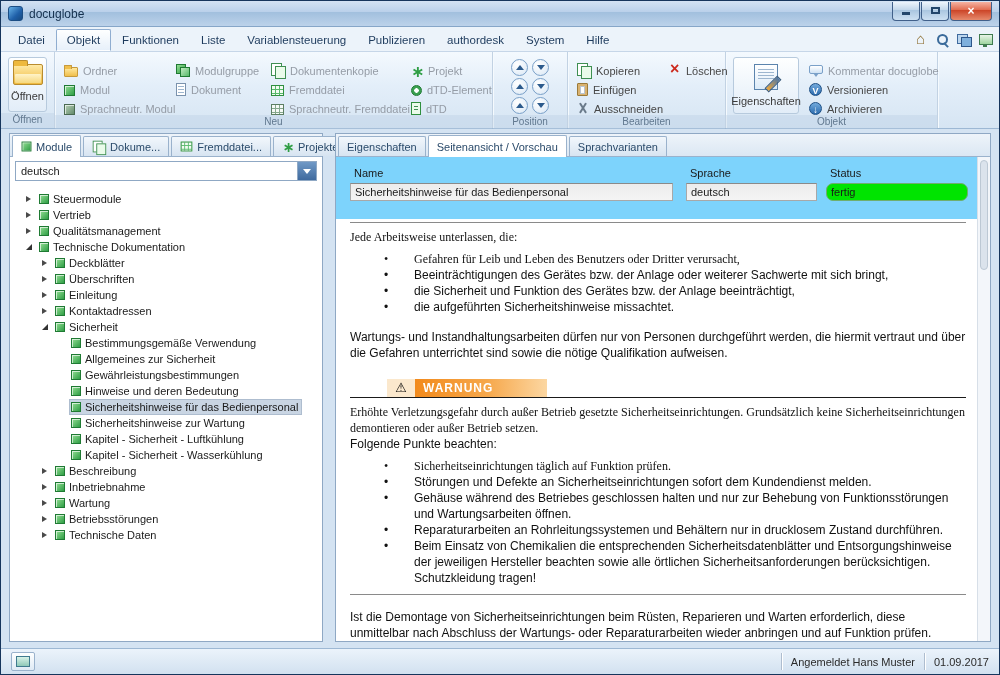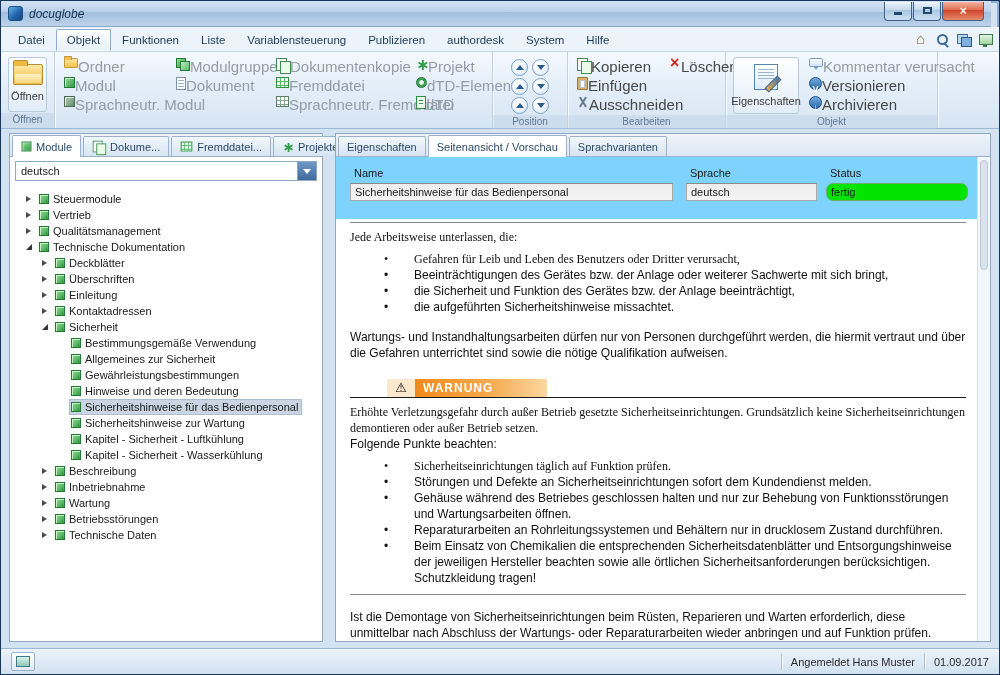--- a/index.html
+++ b/index.html
@@ -2,23 +2,23 @@
 <html><head>
 <meta charset="utf-8">
 <style>
   *{box-sizing:border-box;}
   html,body{margin:0;padding:0;}
   body{font-family:"Liberation Sans","DejaVu Sans",sans-serif;background:#6b84a0;}
   #window{position:relative;width:1000px;height:675px;background:#d4e3f2;border:1px solid #16355c;
     box-shadow:inset 0 0 0 2px #8fb0d4;overflow:hidden;}
 
   
-  .titlebar{position:absolute;left:0;top:0;right:8px;height:26px;
+  .titlebar{position:absolute;left:0;top:0;right:0;height:26px;
     background:linear-gradient(#d3e2f3 0%,#b9d0ea 45%,#a2c0de 46%,#bcd2ea 100%);
-    border-bottom:1px solid #86a6c8;display:flex;align-items:center;padding:0 7px;font-style:italic;}
+    border-bottom:1px solid #86a6c8;display:flex;align-items:center;padding:0 7px;}
   .app-icon{width:15px;height:15px;border-radius:3px;border:1px solid #1b4d84;
     background:linear-gradient(135deg,#66b2e8,#1f5fa8 60%,#174a80);flex:none;}
   .title-text{margin-left:6px;font-size:12px;color:#14304e;}
   .win-buttons{margin-left:auto;display:flex;margin-top:-5px;}
   .win-btn{width:28px;height:19px;border:1px solid #41608a;border-top:none;border-radius:0 0 4px 4px;
     background:linear-gradient(#eef5fc,#c2d6ea 45%,#aac6e0 46%,#cde0f2);
     display:flex;align-items:center;justify-content:center;margin-left:1px;color:#23466b;}
   .win-btn .glyph-min{width:8px;height:3px;background:#23466b;margin-top:6px;}
   .win-btn .glyph-max{width:9px;height:7px;border:2px solid #23466b;}
   .win-btn.close{width:42px;color:#fff;font-size:12px;font-weight:bold;
@@ -40,21 +40,21 @@
   .mi-screens::before{content:"";position:absolute;left:1px;top:1px;width:12px;height:9px;background:linear-gradient(#e8f4e8,#9ed49e);border:1px solid #3f7a4e;}
   .mi-screens::after{content:"";position:absolute;left:5px;bottom:0;width:4px;height:3px;background:#3f7a4e;}
 
   
   .ribbon{position:absolute;top:51px;left:0;right:0;height:77px;display:flex;
     background:linear-gradient(#f4f9fe,#e3eef9 45%,#d6e5f3);border-bottom:1px solid #9db8d4;}
   .rgroup{height:100%;border-right:1px solid #c2d2e3;box-shadow:1px 0 0 #f5fafe;display:flex;flex-direction:column;flex:none;}
   .rgroup-content{flex:1;display:flex;padding:4px 5px 0;}
   .rgroup-label{height:15px;font-size:10px;color:#61788f;text-align:center;line-height:14px;background:rgba(184,204,226,.35);}
   .rcol{display:flex;flex-direction:column;padding-top:2px;}
-  .ritem{display:flex;align-items:flex-start;height:19px;font-size:15px;color:#959ca6;padding:0 4px;white-space:nowrap;}
+  .ritem{display:flex;align-items:flex-end;gap:5px;height:19px;font-size:11px;color:#959ca6;padding:0 4px;white-space:nowrap;}
   .ritem.enabled{color:#474747;}
   .bigbtn{display:flex;flex-direction:column;align-items:center;justify-content:flex-start;gap:5px;
     width:50px;padding-top:6px;margin:1px 2px;border:1px solid #b7cadd;border-radius:3px;
     background:linear-gradient(#feffff,#e2edf8);font-size:11px;color:#3a3a3a;}
 
   
   .ic{display:inline-block;flex:none;position:relative;}
   .neutral{filter:saturate(.35);}
   .ic-folder{width:14px;height:10px;background:linear-gradient(#ffe9a0,#f0bf4c);border:1px solid #c79a3b;border-radius:1px;}
   .ic-folder::before{content:"";position:absolute;top:-3px;left:-1px;width:6px;height:3px;background:#f0bf4c;border:1px solid #c79a3b;border-bottom:none;border-radius:1px 1px 0 0;}
@@ -266,20 +266,21 @@
           <div class="ritem">
             <span class="ic ic-dtd-el"></span>
             <span>dTD-Element</span>
           </div>
           <div class="ritem">
             <span class="ic ic-dtd"></span>
             <span>dTD</span>
           </div>
         </div>
       </div>
+      <div class="rgroup-label">Neu</div>
     </div>
 
     <div class="rgroup" style="width:75px;">
       <div class="rgroup-content" style="justify-content:center;">
         <div class="rcol">
           <span class="pos-btn">
               <span class="tri-up"></span>
             </span>
           <span class="pos-btn">
               <span class="tri-up"></span>
@@ -331,21 +332,21 @@
 
     <div class="rgroup" style="width:212px;">
       <div class="rgroup-content">
         <div class="bigbtn" style="width:66px;">
           <span class="ic ic-props"></span>
           <span>Eigenschaften</span>
         </div>
         <div class="rcol" style="width:130px;padding-left:4px;">
           <div class="ritem">
             <span class="ic ic-comment"></span>
-            <span>Kommentar verursacht</span>
+            <span>Kommentar docuglobe</span>
           </div>
           <div class="ritem enabled">
             <span class="ic ic-circle v"></span>
             <span>Versionieren</span>
           </div>
           <div class="ritem enabled">
             <span class="ic ic-circle a"></span>
             <span>Archivieren</span>
           </div>
         </div>

